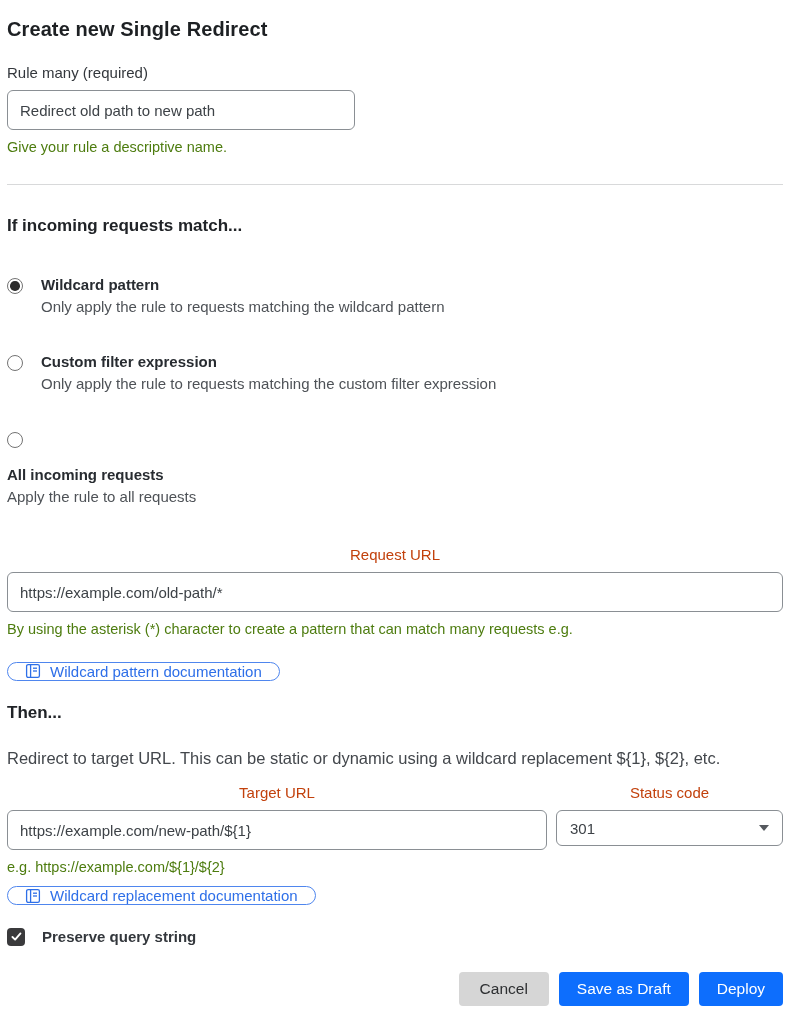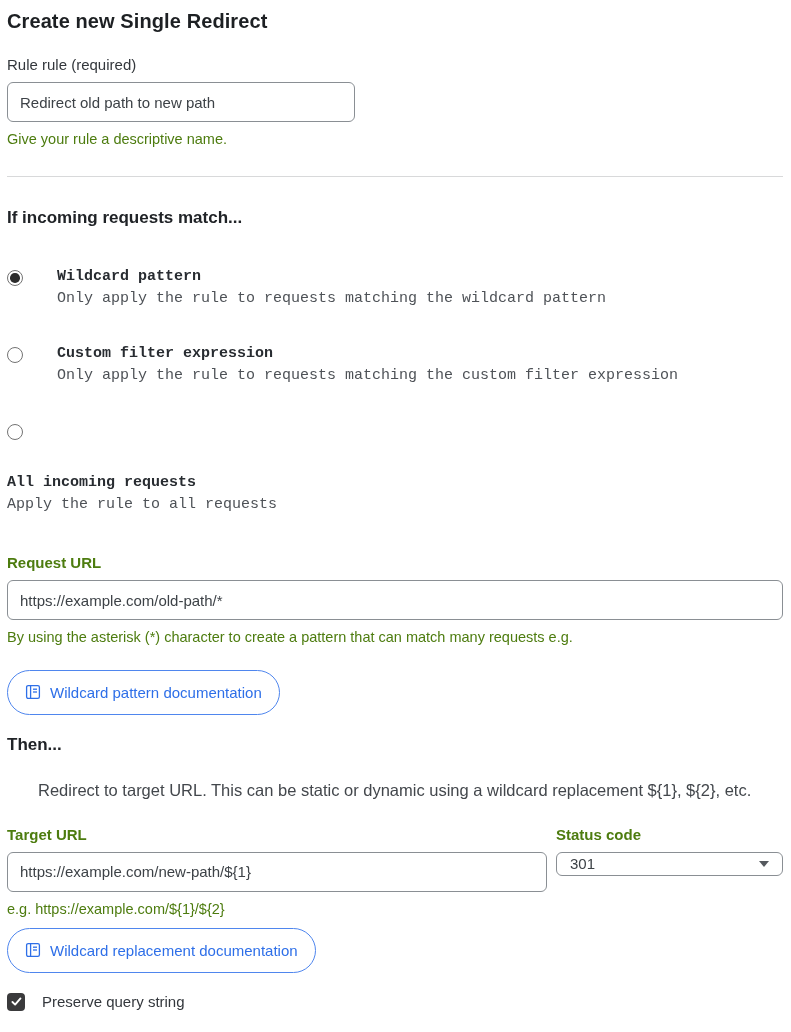--- a/index.html
+++ b/index.html
@@ -12,99 +12,99 @@
   html,body{background:#fff;}
   body{
     width:791px;height:1032px;
     font-family:"Liberation Sans", sans-serif;
     color:#2b2f33;
     padding:8px 8px 8px 7px;
     overflow:hidden;
   }
   .page-title{
     font-size:20px;font-weight:700;color:#1d2023;
-    letter-spacing:.1px;margin-top:2px;
+    letter-spacing:.1px;margin-top:10px;
   }
   .field-label{
     display:block;font-size:15px;color:#33373c;margin-top:23px;
   }
-  .field-label.semibold{font-weight:700;color:#4d7c0f;}
+  .field-label.semibold{font-weight:400;color:#c2410c;text-align:center;}
   .text-input{
     display:block;height:40px;border:1px solid #8a8f94;border-radius:6px;
     padding:0 12px;font-size:15px;color:#3d4247;margin-top:9px;
     font-family:"Liberation Sans", sans-serif;background:#fff;outline:none;width:100%;
   }
   .text-input.short{width:348px;}
   .helper{
     font-size:14.5px;color:#4d7c0f;margin-top:7px;line-height:1.4;
   }
   .divider{
     border:none;border-top:1px solid #d8d9da;margin-top:27px;
   }
   .section-heading{
     font-size:17px;font-weight:700;color:#202327;margin-top:31px;
   }
   .radio-group{margin-top:40px;}
-  .radio-row{display:flex;gap:34px;margin-bottom:38px;cursor:pointer;font-family:Liberation Mono, monospace;}
+  .radio-row{display:flex;gap:18px;margin-bottom:38px;cursor:pointer;}
   .radio-row:last-child{margin-bottom:16px;flex-direction:column;}
   .radio-circle{
     flex:0 0 auto;width:16px;height:16px;border:1.6px solid #737373;
     border-radius:50%;margin-top:2px;position:relative;background:#fff;
   }
   .radio-circle.selected::after{
     content:"";position:absolute;inset:2.2px;border-radius:50%;background:#2b2b2b;
   }
   .radio-label{font-size:15px;font-weight:700;color:#282c31;}
   .radio-desc{font-size:15px;color:#4e5257;margin-top:5px;}
   .doc-button{
     display:inline-flex;align-items:center;gap:9px;
     border:1px solid #4f86ee;color:var(--doc-blue);background:#fff;
-    border-radius:999px;height:45px;padding:0 17px;font-size:15px;
+    border-radius:999px;height:19px;padding:0 17px;font-size:15px;
     font-family:"Liberation Sans", sans-serif;cursor:pointer;margin-top:22px;justify-content:space-between;
   }
   .doc-button svg{flex:0 0 auto;}
   .then-paragraph{
-    font-size:16.5px;color:#43474c;margin-top:26px;margin-left:31px;
+    font-size:16.5px;color:#43474c;margin-top:26px;
   }
-  .target-row{display:flex;gap:9px;margin-top:26px;}
+  .target-row{display:flex;gap:9px;margin-top:16px;}
   .target-col{flex:1 1 auto;}
   .status-col{flex:0 0 227px;}
   .target-row .field-label{margin-top:0;}
   .select-box{
     display:flex;align-items:center;justify-content:space-between;
-    height:24px;border:1px solid #8a8f94;border-radius:6px;
+    height:36px;border:1px solid #8a8f94;border-radius:6px;
     padding:0 13px;font-size:15px;color:#3d4247;margin-top:9px;
     background:#fff;cursor:pointer;
   }
   .caret{
     width:0;height:0;border-left:5px solid transparent;border-right:5px solid transparent;
     border-top:6px solid #55595e;
   }
-  .checkbox-row{display:flex;align-items:center;gap:17px;margin-top:20px;cursor:pointer;}
+  .checkbox-row{display:flex;align-items:center;gap:17px;margin-top:20px;cursor:pointer;font-weight:bold;}
   .checkbox-box{
     width:18px;height:18px;border-radius:4px;background:var(--checkbox-dark);
     display:flex;align-items:center;justify-content:center;
   }
   .checkbox-label{font-size:15px;color:#33373c;}
   .footer{display:flex;justify-content:flex-end;gap:10px;margin-top:26px;}
   .btn{
     height:34px;border:none;border-radius:4px;font-size:15.5px;
     font-family:"Liberation Sans", sans-serif;cursor:pointer;padding:0 18px;
   }
   .btn-secondary{background:var(--cancel-gray);color:#2d2f31;padding:0 21px;}
   .btn-primary{background:var(--primary-blue);color:#fff;}
 </style>
 </head>
 <body>
 
 
 
 <h1 class="page-title">Create new Single Redirect</h1>
 
-<label class="field-label">Rule rule (required)</label>
+<label class="field-label">Rule many (required)</label>
 <input class="text-input short" type="text" value="Redirect old path to new path" style="">
 <div class="helper">Give your rule a descriptive name.</div>
 
 <hr class="divider">
 
 <h2 class="section-heading">If incoming requests match...</h2>
 
 <div class="radio-group">
   <div class="radio-row">
     <span class="radio-circle selected"></span>

